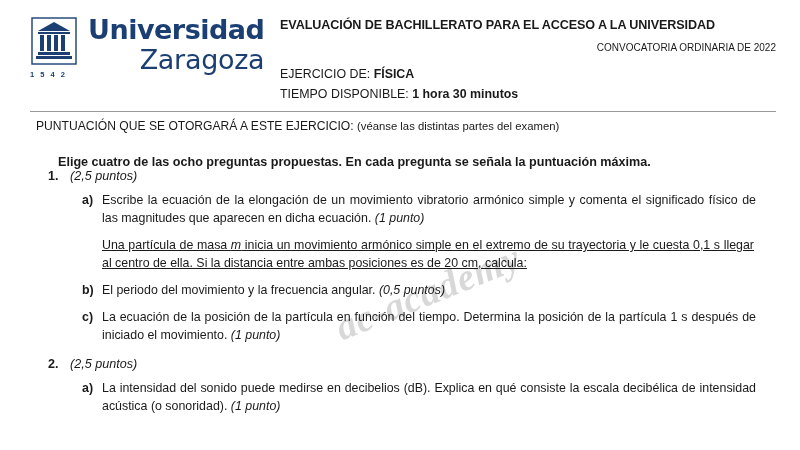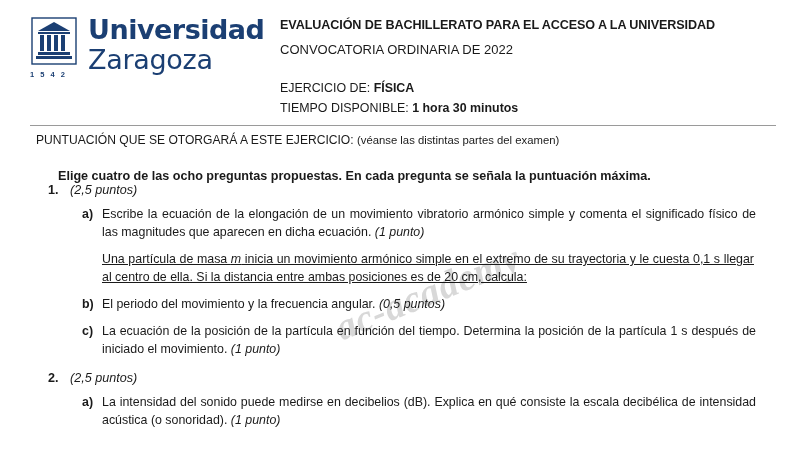--- a/index.html
+++ b/index.html
@@ -81,35 +81,37 @@
     display: block;
   }
   .uniname .l2 {
     font-family: "DejaVu Sans", sans-serif;
     font-size: 27px;
     font-weight: normal;
     color: #1b3f73;
     letter-spacing: -0.3px;
     display: block;
     margin-top: 3px;
+    text-align: right;
   }
 
   .header-text {
     flex: 1;
     padding-top: 4px;
   }
   .hdr-line1 {
     font-size: 12.6px;
     font-weight: bold;
     letter-spacing: -0.1px;
     margin-bottom: 10px;
   }
   .hdr-line2 {
-    font-size: 13px;
-    margin-bottom: 24px;
+    font-size: 10px;
+    margin-bottom: 14px;
+    text-align: right;
   }
   .hdr-line3 {
     font-size: 12.4px;
     margin-bottom: 6px;
   }
   .hdr-line4 {
     font-size: 12.4px;
   }
   .hdr-line3 b, .hdr-line4 b { font-weight: bold; }
 

